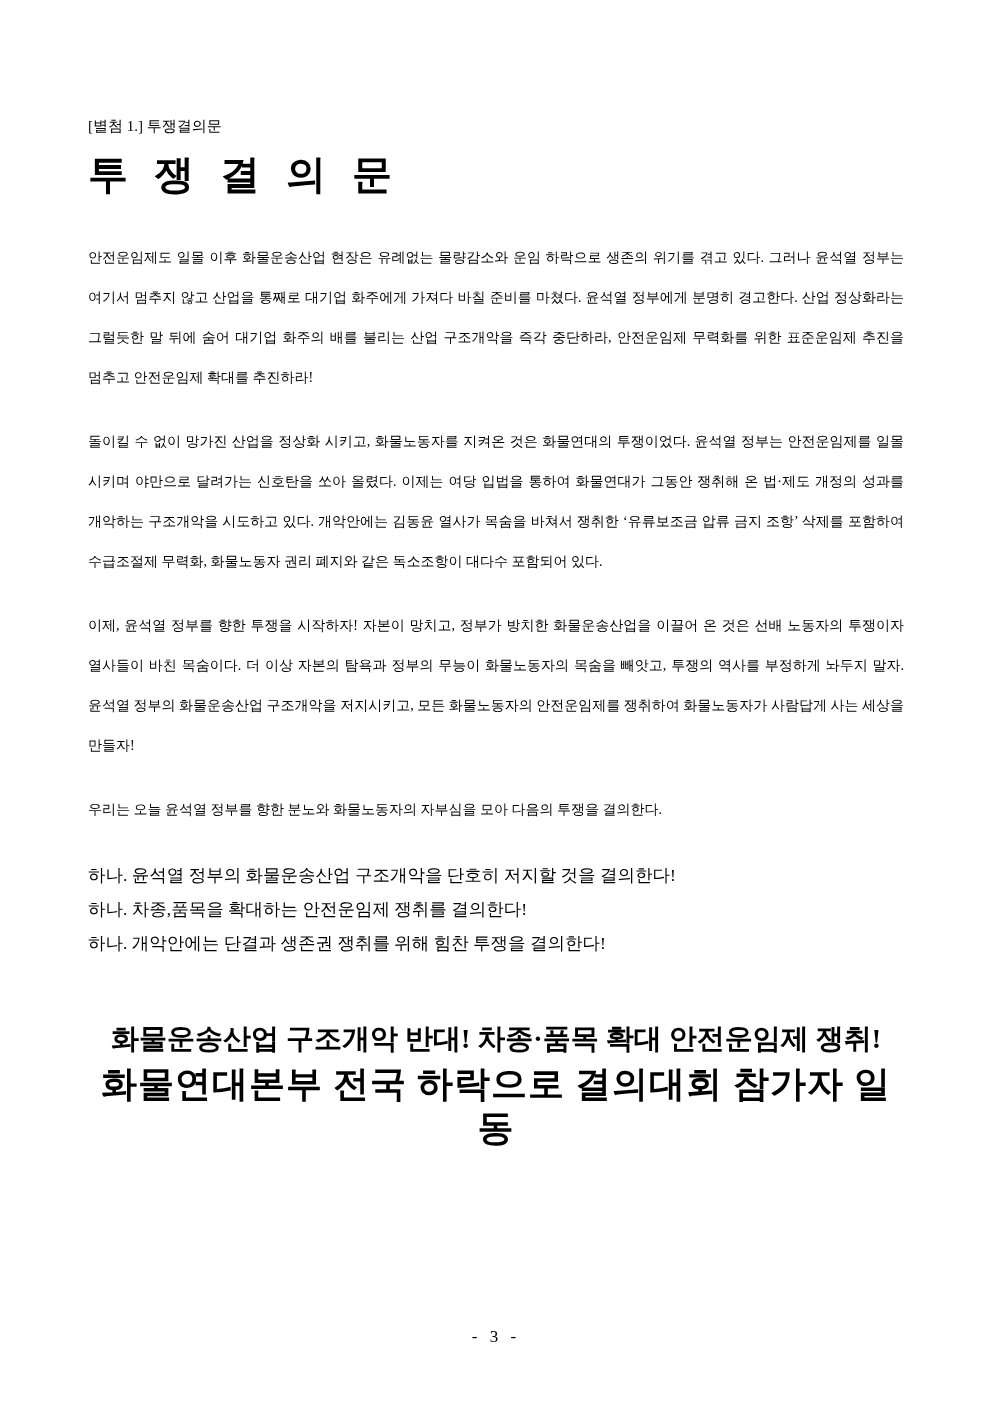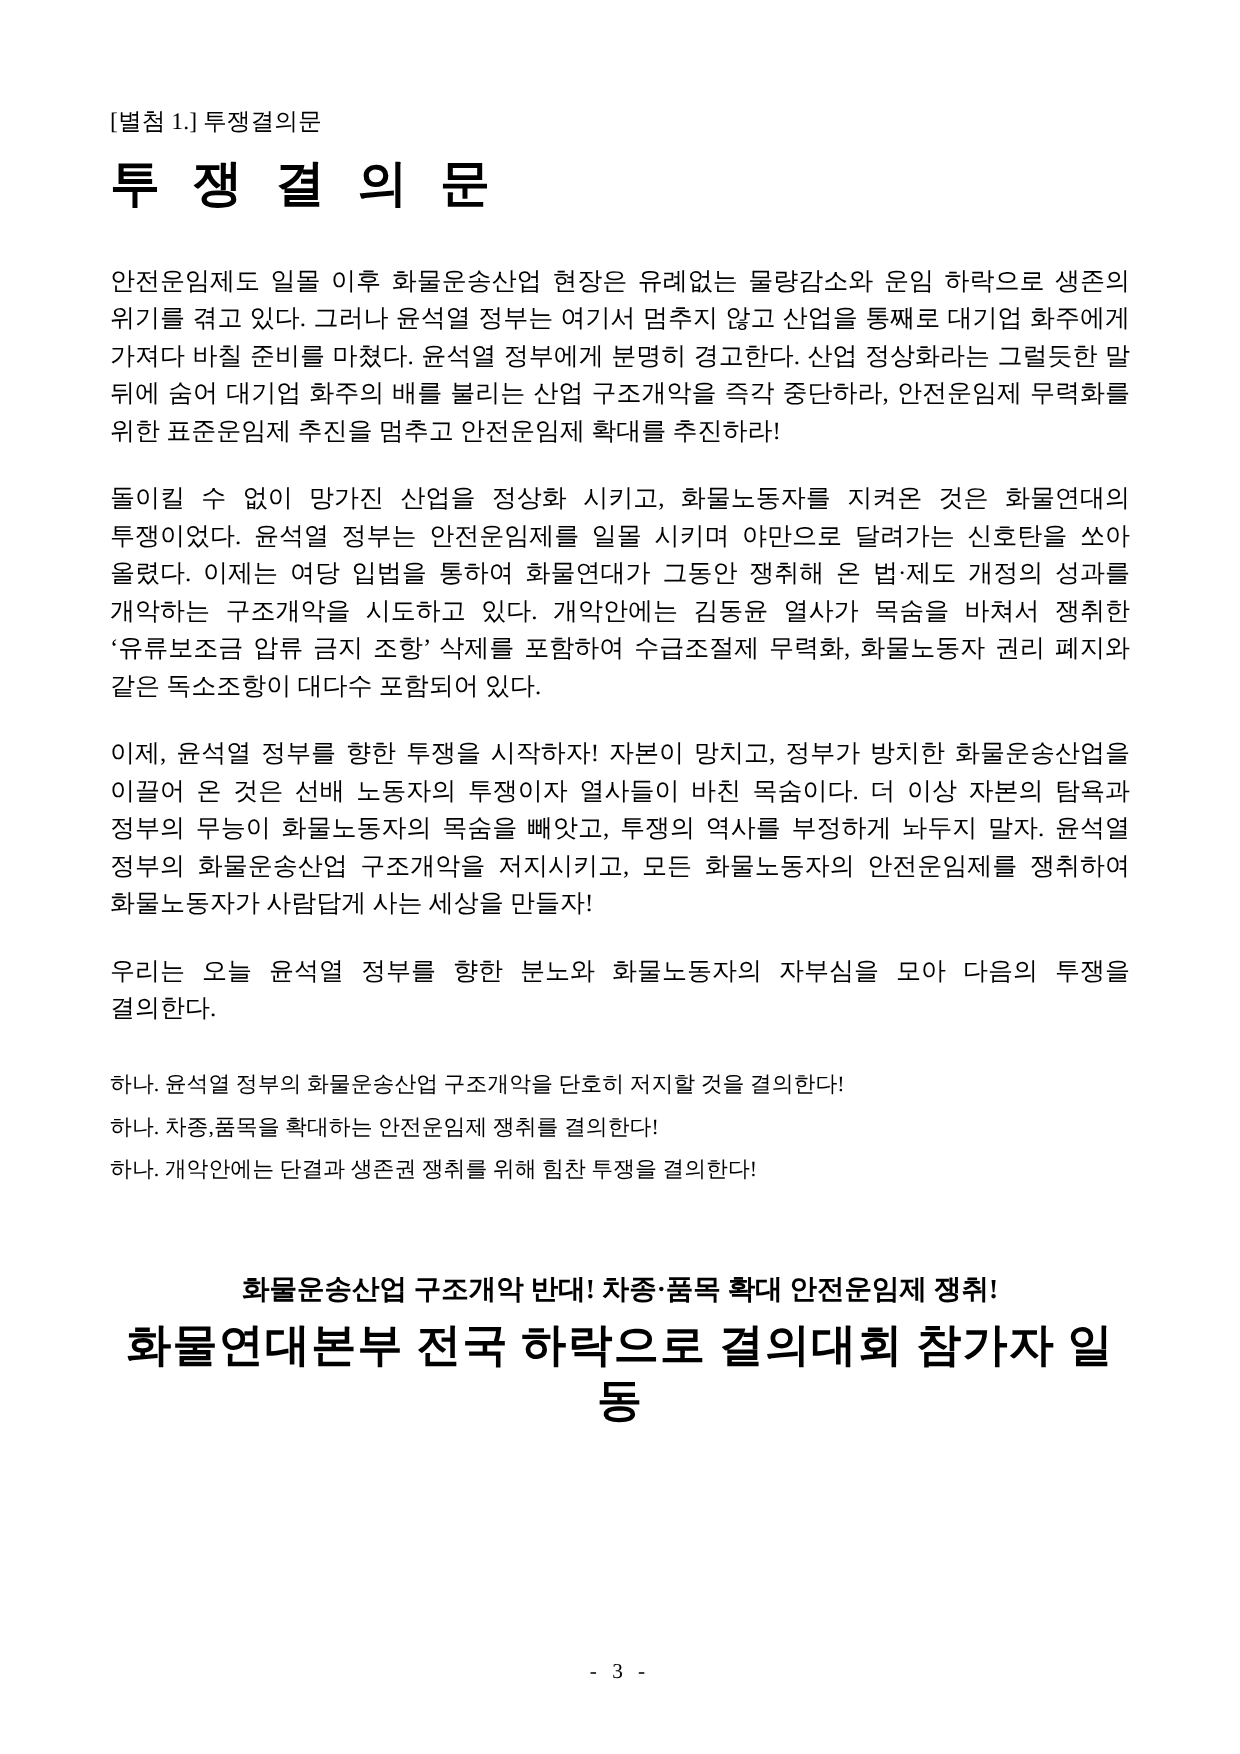--- a/index.html
+++ b/index.html
@@ -17,39 +17,39 @@
   }
   .page {
     position: relative;
     width: 100%;
     height: 100%;
   }
   .content {
     margin: 0 88px;
   }
   .attachment {
-    padding-top: 86px;
-    font-size: 19px;
+    padding-top: 114px;
+    font-size: 15px;
     line-height: 24px;
     text-align: left;
   }
   .title {
     margin: 12px 0 0 0;
     font-size: 40px;
     line-height: 50px;
     font-weight: bold;
     letter-spacing: 8px;
   }
   .body-block {
     margin-top: 38px;
   }
   .body-para {
     margin: 0 0 24px 0;
-    font-size: 20px;
-    line-height: 30px;
+    font-size: 14px;
+    line-height: 40px;
     text-align: justify;
     text-justify: inter-word;
     word-break: keep-all;
   }
   .body-para:last-child {
     margin-bottom: 13px;
   }
   .resolutions {
     margin-top: 28px;
   }
@@ -63,21 +63,21 @@
     margin-top: 64px;
     text-align: center;
   }
   .footer-date {
     font-size: 24px;
     line-height: 34px;
     font-weight: 500;
   }
   .footer-slogan {
     margin-top: 5px;
-    font-size: 22px;
+    font-size: 28px;
     line-height: 30px;
     font-weight: bold;
   }
   .footer-signature {
     margin-top: 8px;
     font-size: 36px;
     line-height: 44px;
     font-weight: bold;
     letter-spacing: 1px;
   }

